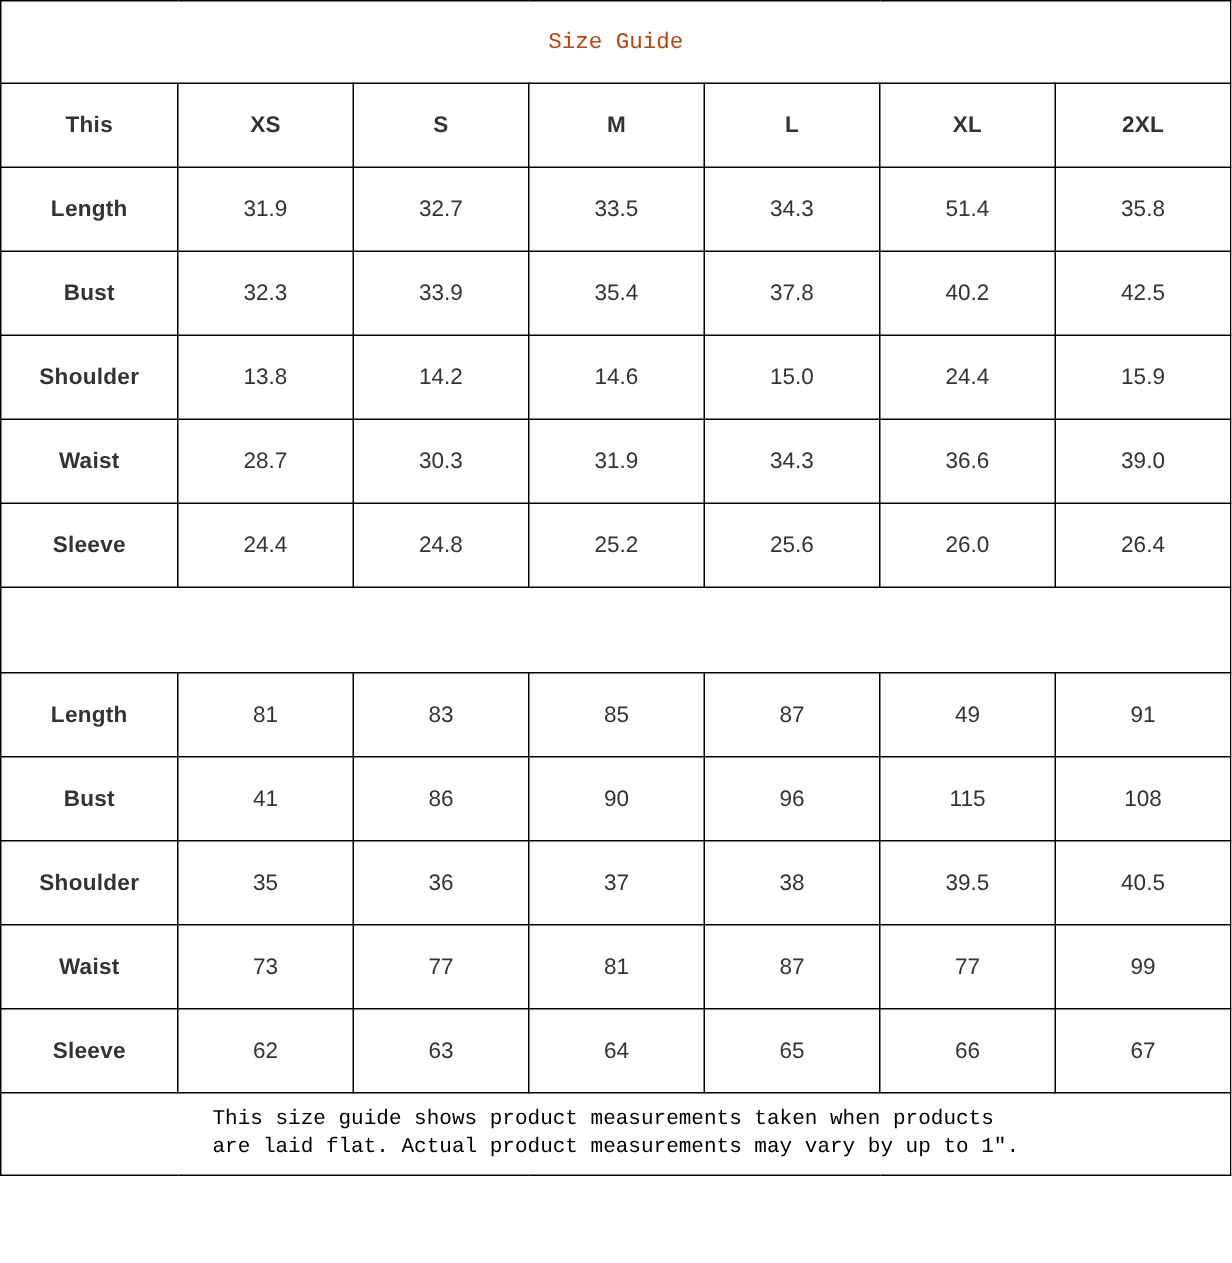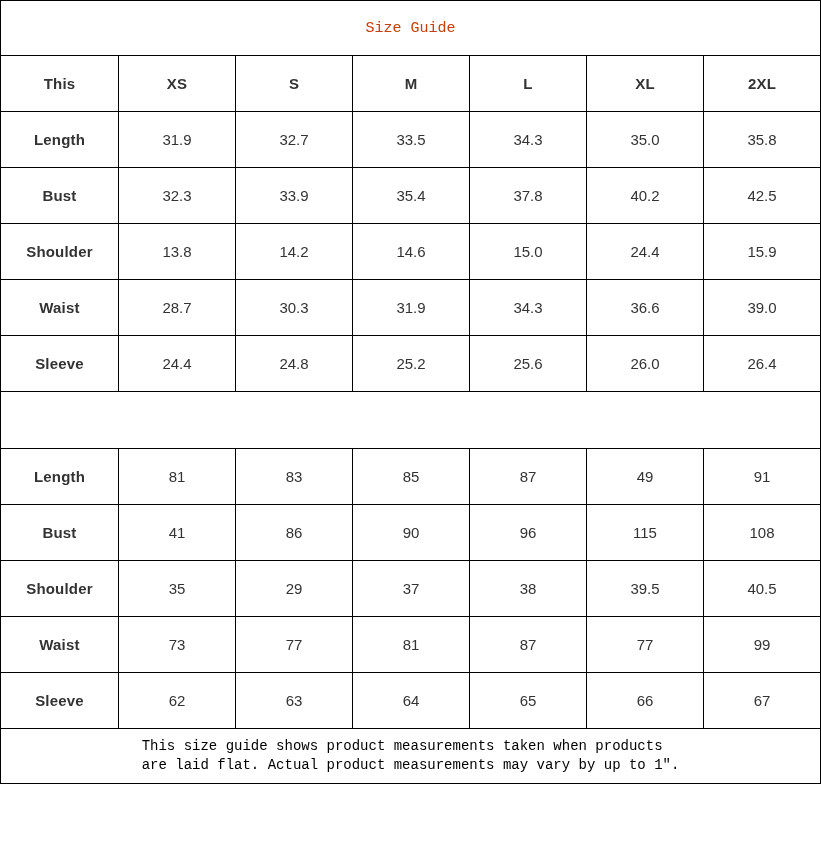--- a/index.html
+++ b/index.html
@@ -86,21 +86,21 @@
     <td class="bold">XL</td>
     <td class="bold">2XL</td>
   </tr>
 
   <tr>
     <td class="bold">Length</td>
     <td>31.9</td>
     <td>32.7</td>
     <td>33.5</td>
     <td>34.3</td>
-    <td>35.0</td>
+    <td>51.4</td>
     <td>35.8</td>
   </tr>
 
   <tr>
     <td class="bold">Bust</td>
     <td>32.3</td>
     <td>33.9</td>
     <td>35.4</td>
     <td>37.8</td>
     <td>40.2</td>
@@ -158,21 +158,21 @@
     <td>86</td>
     <td>90</td>
     <td>96</td>
     <td>115</td>
     <td>108</td>
   </tr>
 
   <tr>
     <td class="bold">Shoulder</td>
     <td>35</td>
-    <td>29</td>
+    <td>36</td>
     <td>37</td>
     <td>38</td>
     <td>39.5</td>
     <td>40.5</td>
   </tr>
 
   <tr>
     <td class="bold">Waist</td>
     <td>73</td>
     <td>77</td>

